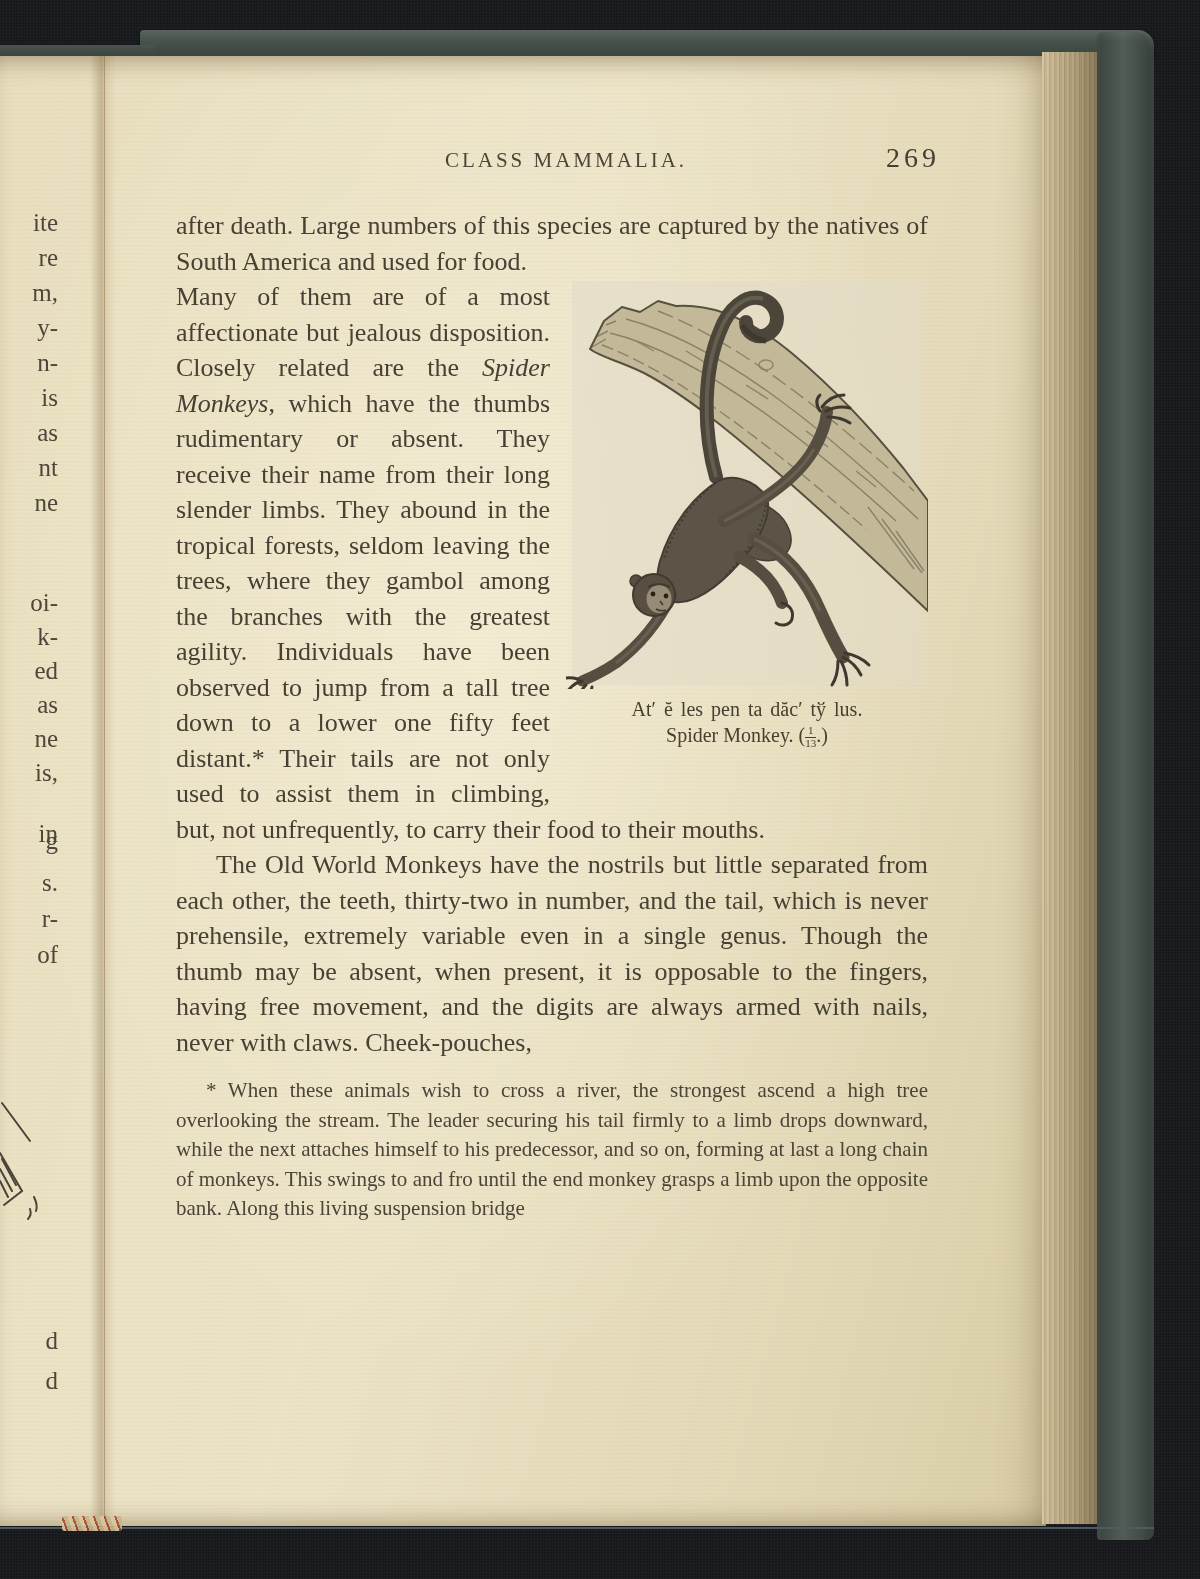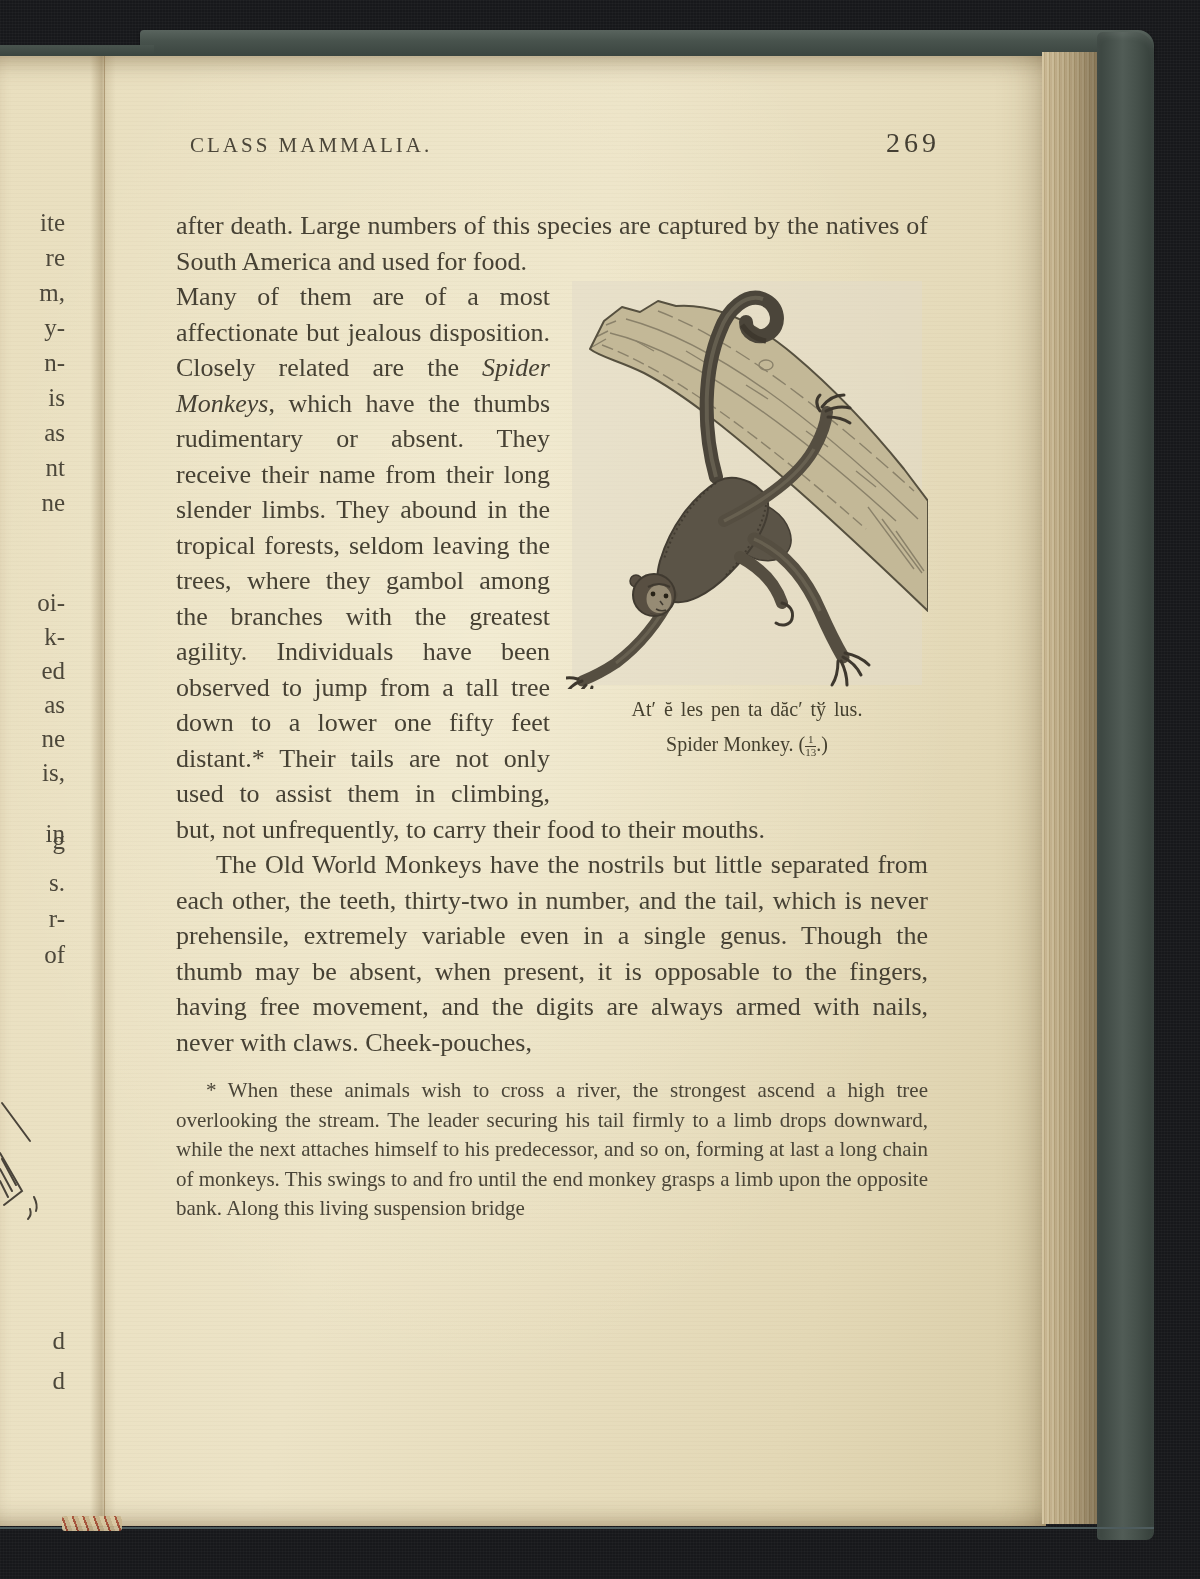--- a/index.html
+++ b/index.html
@@ -38,38 +38,38 @@
     box-shadow:
       inset 0 22px 26px -20px rgba(95,72,38,.5),
       inset 0 -20px 24px -18px rgba(95,72,38,.45),
       inset -34px 0 42px -30px rgba(95,72,38,.4);}
   .gutter{position:absolute;left:90px;top:56px;width:26px;height:1470px;
     background:linear-gradient(90deg, rgba(110,85,45,0) 0%, rgba(110,85,45,.30) 45%, rgba(110,85,45,.12) 60%, rgba(110,85,45,0) 100%);}
   .gutter-line{position:absolute;left:104px;top:56px;width:1px;height:1470px;background:rgba(130,103,60,.45);}
   .marble-bottom{position:absolute;left:62px;top:1516px;width:60px;height:15px;border-radius:3px;
     background:repeating-linear-gradient(70deg,#d9c9a2 0 4px,#a34a33 4px 6px,#c8b58d 6px 10px);opacity:.9;}
   
-  .frag-col{position:absolute;left:11px;top:0;width:58px;height:1470px;}
+  .frag-col{position:absolute;left:4px;top:0;width:58px;height:1470px;}
   .frag-col span{position:absolute;right:4px;font-size:25px;color:#4c473a;line-height:1;white-space:nowrap;}
   .sketch-frag{position:absolute;left:0;top:1095px;}
   
-  .runhead-row{position:absolute;left:190px;top:133px;width:752px;text-align:left;color:#4b4639;}
+  .runhead-row{position:absolute;left:190px;top:148px;width:752px;text-align:center;color:#4b4639;}
   .runhead{font-size:21px;letter-spacing:3px;}
   .pageno{position:absolute;right:2px;top:-6px;font-size:28px;letter-spacing:4px;color:#443f33;}
   .bodytext{position:absolute;left:176px;top:208px;width:752px;
     font-size:26px;line-height:35.5px;color:#464134;text-align:justify;}
   .bodytext p{margin:0;}
   .ind{text-indent:40px;}
   .it{font-style:italic;}
   .sm{font-size:0.85em;}
   .figbox{float:right;width:362px;height:502px;margin:2px 0 10px 16px;text-align:center;
     text-indent:0;font-size:20px;line-height:1.25;color:#45402f;}
   .fig-label{font-variant:small-caps;letter-spacing:1px;font-size:20px;margin:2px 0 6px 0;}
   .fig-cap1{margin-top:2px;word-spacing:3px;}
-  .fig-cap2{margin-top:10px;}
+  .fig-cap2{margin-top:1px;}
   .frac{display:inline-block;vertical-align:-0.45em;text-align:center;font-size:11px;line-height:1.05;}
   .frac .num{display:block;border-bottom:1px solid currentColor;padding:0 2px;}
   .frac .den{display:block;}
   .footnote{margin-top:16px;font-size:21px;line-height:29.5px;text-align:justify;text-indent:30px;color:#4a4538;}
 </style>
 </head>
 <body>
 
 <div class="scene">
 

